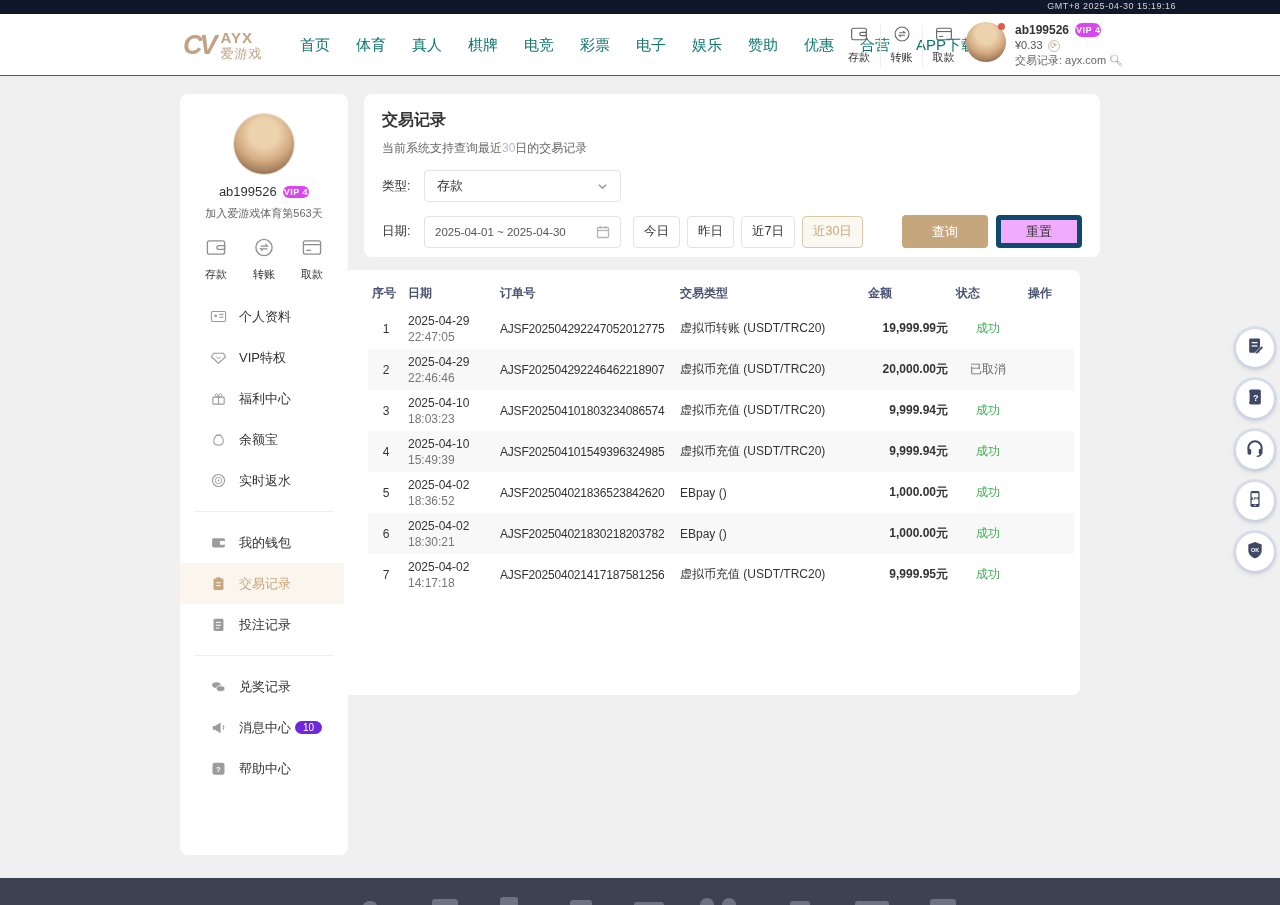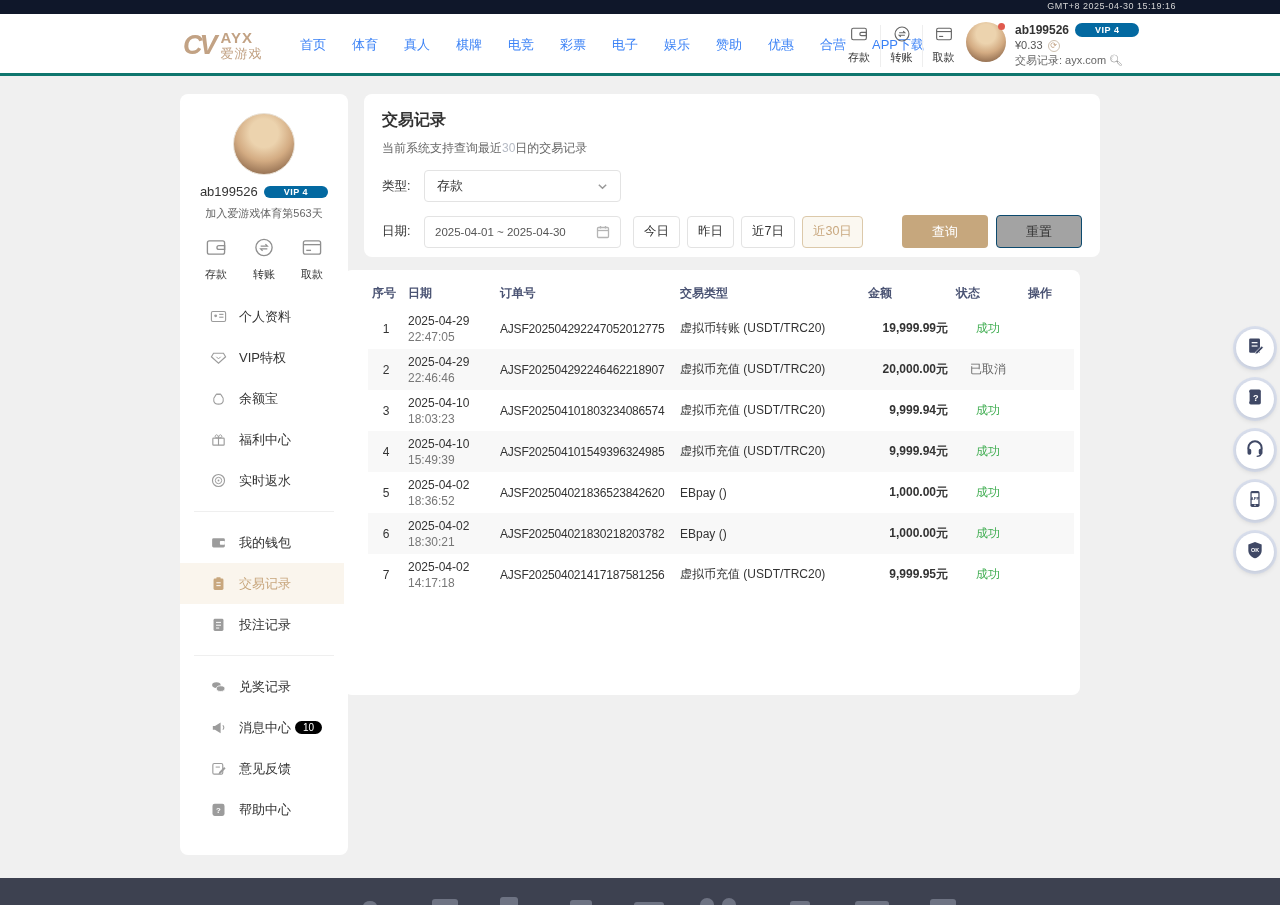--- a/index.html
+++ b/index.html
@@ -4,41 +4,41 @@
 <style>
   * { margin:0; padding:0; box-sizing:border-box; }
   html,body { width:1280px; height:905px; overflow:hidden; background:#f0f0f0;
     font-family:"Liberation Sans","DejaVu Sans",sans-serif; color:#333; }
 
   
   .topbar { position:absolute; left:0; top:0; width:1280px; height:14px; background:#0f172a; }
   .topbar .time { position:absolute; right:104px; top:1px; font-size:9px; color:#d4d4d4; letter-spacing:.5px; }
 
   
-  .header { position:absolute; left:0; top:14px; width:1280px; height:62px; background:#fff; border-bottom:3px solid #0f766e; }
+  .header { position:absolute; left:0; top:14px; width:1280px; height:62px; background:#fff; border-bottom:1px solid #0f766e; }
   .logo { position:absolute; left:183px; top:14px; display:flex; align-items:center; gap:6px; cursor:pointer; }
   .logo-mark { font-size:27px; font-weight:bold; color:#c2a284; font-style:italic; letter-spacing:-3px; line-height:34px; }
   .logo-txt { display:flex; flex-direction:column; line-height:1; }
   .logo-txt .en { font-size:15px; font-weight:bold; color:#c2a284; letter-spacing:1px; }
   .logo-txt .cn { font-size:13px; color:#c2a284; margin-top:2px; letter-spacing:1px; }
   .nav { position:absolute; left:300px; top:0; height:62px; display:flex; align-items:center; gap:26px; }
-  .nav a { font-size:13px; color:#3b82f6; text-decoration:none; white-space:nowrap; cursor:pointer; }
+  .nav a { font-size:15px; color:#0f766e; text-decoration:none; white-space:nowrap; cursor:pointer; }
   .hdr-actions { position:absolute; left:838px; top:11px; display:flex; }
   .hdr-action { width:42px; display:flex; flex-direction:column; align-items:center; gap:3px; cursor:pointer; padding:0 0 2px; }
   .hdr-action + .hdr-action { border-left:1px solid #eee; }
   .hdr-action svg { width:20px; height:18px; stroke:#666; fill:none; stroke-width:1.4; }
   .hdr-action .lbl { font-size:11px; color:#333; }
   .hdr-user { position:absolute; left:966px; top:8px; display:flex; gap:9px; }
   .avatar { width:40px; height:40px; border-radius:50%;
     background: radial-gradient(circle at 50% 30%, #ecd3ae 0 28%, #d3ab82 55%, #8f6b4e 85%, #6e4f39 100%); position:relative; }
   .avatar .dot { position:absolute; right:1px; top:1px; width:7px; height:7px; border-radius:50%; background:#e05a4e; }
   .hdr-user-info { display:flex; flex-direction:column; line-height:1.35; }
   .u-row1 { display:flex; align-items:center; gap:6px; }
   .u-name { font-size:12px; color:#333; font-weight:bold; }
-  .vip-badge { background:#0369a1; color:#fff; font-size:9px; font-weight:bold; padding:1px 20px; border-radius:8px; letter-spacing:.5px; }
+  .vip-badge { background:#d946ef; color:#fff; font-size:9px; font-weight:bold; padding:1px 1px; border-radius:8px; letter-spacing:.5px; }
   .u-row2 { display:flex; align-items:center; gap:5px; font-size:11px; color:#555; }
   .refresh-ic { width:12px; height:12px; border:1px solid #cdbfae; border-radius:50%; color:#c2a284; font-size:8px; line-height:10px; text-align:center; cursor:pointer; }
   .u-row3 { font-size:11px; color:#666; display:flex; align-items:center; gap:3px; }
   .mag-ic { font-size:11px; color:#888; cursor:pointer; }
 
   
   .sidebar { position:absolute; left:180px; top:94px; width:168px; height:761px; background:#fff; border-radius:8px; padding-top:19px; }
   .sb-avatar { width:62px; height:62px; border-radius:50%; margin:0 auto; border:1px solid #e8e0d4;
     background: radial-gradient(circle at 50% 32%, #ecd3ae 0 28%, #d3ab82 55%, #8f6b4e 85%, #6e4f39 100%); }
   .sb-name-row { display:flex; justify-content:center; align-items:center; gap:6px; margin-top:9px; }
@@ -48,42 +48,42 @@
   .sb-action { display:flex; flex-direction:column; align-items:center; gap:5px; cursor:pointer; }
   .sb-action svg { width:24px; height:21px; stroke:#8f8f8f; fill:none; stroke-width:1.3; }
   .sb-action .lbl { font-size:11px; color:#333; }
   .sb-menu { margin-top:14px; }
   .sb-item { height:41px; display:flex; align-items:center; gap:12px; padding-left:30px; cursor:pointer; font-size:13px; color:#333; position:relative; }
   .sb-item .ic { width:17px; height:17px; color:#9c9c9c; display:flex; }
   .sb-item .ic svg { width:17px; height:17px; }
   .sb-item.active { background:#faf5ed; color:#c8a77e; }
   .sb-item.active .ic { color:#c8a77e; }
   .sb-badge { position:absolute; right:26px; background:#d2b astonishing; }
-  .sb-badge { position:absolute; right:26px; background:#000000; color:#fff; font-size:10px; padding:1px 8px; border-radius:9px; }
+  .sb-badge { position:absolute; right:26px; background:#6d28d9; color:#fff; font-size:10px; padding:1px 8px; border-radius:9px; }
   .sb-divider { height:1px; background:#efefef; margin:10px 14px; }
 
   
   .card { position:absolute; background:#fff; border-radius:8px; }
   .card-filter { left:364px; top:94px; width:736px; height:163px; padding:16px 18px; }
   .page-title { font-size:16px; font-weight:bold; color:#333; }
   .page-sub { font-size:12px; color:#666; margin-top:9px; }
   .page-sub .days { color:#b5bac4; }
   .f-row { display:flex; align-items:center; margin-top:13px; }
   .f-label { font-size:12.5px; color:#333; width:42px; }
   .sel-box { width:197px; height:32px; border:1px solid #e3e3e3; border-radius:4px; display:flex; align-items:center; justify-content:space-between; padding:0 12px; font-size:13px; color:#333; cursor:pointer; background:#fff; }
   .chev { width:11px; height:11px; stroke:#999; fill:none; stroke-width:1.6; }
   .date-box { width:197px; height:32px; border:1px solid #e3e3e3; border-radius:4px; display:flex; align-items:center; justify-content:space-between; padding:0 10px; font-size:11.5px; color:#555; cursor:pointer; background:#fff; }
   .cal-ic { width:14px; height:14px; stroke:#b5b5b5; fill:none; stroke-width:1.3; }
   .ranges { display:flex; gap:7px; margin-left:12px; }
   .rng { height:32px; min-width:44px; padding:0 10px; border:1px solid #e3e3e3; border-radius:4px; background:#fff; font-size:12.5px; color:#333; display:flex; align-items:center; justify-content:center; cursor:pointer; font-family:inherit; }
   .rng.active { color:#c8a77e; border-color:#dcc9aa; background:#fbf8f1; }
   .f-btns { margin-left:auto; display:flex; gap:8px; }
   .btn { height:33px; width:86px; border-radius:4px; font-size:13px; cursor:pointer; font-family:inherit; display:flex; align-items:center; justify-content:center; }
   .btn-primary { background:#c6a77d; color:#fff; border:none; }
-  .btn-plain { background:#a3a3a3; color:#333; border:1px solid #0c4a6e; }
+  .btn-plain { background:#f0abfc; color:#333; border:5px solid #0c4a6e; }
 
   
   .card-table { left:344px; top:270px; width:736px; height:425px; padding:8px 24px; }
   table.tx { width:100%; border-collapse:collapse; table-layout:fixed; }
   table.tx th { font-size:12px; color:#4a5373; font-weight:bold; height:30px; text-align:left; padding:0 4px; }
   table.tx td { font-size:12px; color:#333; height:41px; padding:0 4px; }
   table.tx tr.striped td { background:#f8f8f8; }
   .c-idx { width:36px; text-align:center; color:#666; }
   .c-date { width:92px; }
   .c-date .time { color:#777; margin-top:2px; }
@@ -228,35 +228,35 @@
           <svg viewBox="0 0 24 22" xmlns="http://www.w3.org/2000/svg">
             <path d="M5 5 h14 l3 5 -10 9 -10 -9 z" fill="none" stroke="currentColor" stroke-width="1.6"></path>
             <path d="M9 10 l3 3 3 -3" fill="none" stroke="currentColor" stroke-width="1.4"></path>
           </svg>
         </span>
         <span>VIP特权</span>
       </div>
       <div class="sb-item">
         <span class="ic">
           <svg viewBox="0 0 24 22" xmlns="http://www.w3.org/2000/svg">
-            <path d="M9 5 h6 l2 3 c3 3 3 11 -5 11 s-8 -8 -5 -11z" fill="none" stroke="currentColor" stroke-width="1.6"></path>
-            <line x1="9" y1="5" x2="15" y2="5" stroke="currentColor" stroke-width="1.6"></line>
-          </svg>
-        </span>
-        <span>余额宝</span>
-      </div>
-      <div class="sb-item">
-        <span class="ic">
-          <svg viewBox="0 0 24 22" xmlns="http://www.w3.org/2000/svg">
             <rect x="4" y="9" width="16" height="10" rx="1" fill="none" stroke="currentColor" stroke-width="1.6"></rect>
             <line x1="12" y1="9" x2="12" y2="19" stroke="currentColor" stroke-width="1.6"></line>
             <path d="M12 9 c-4 0 -6 -2 -4 -4 c2 -2 4 1 4 4 c0 -3 2 -6 4 -4 c2 2 0 4 -4 4z" fill="none" stroke="currentColor" stroke-width="1.4"></path>
           </svg>
         </span>
         <span>福利中心</span>
+      </div>
+      <div class="sb-item">
+        <span class="ic">
+          <svg viewBox="0 0 24 22" xmlns="http://www.w3.org/2000/svg">
+            <path d="M9 5 h6 l2 3 c3 3 3 11 -5 11 s-8 -8 -5 -11z" fill="none" stroke="currentColor" stroke-width="1.6"></path>
+            <line x1="9" y1="5" x2="15" y2="5" stroke="currentColor" stroke-width="1.6"></line>
+          </svg>
+        </span>
+        <span>余额宝</span>
       </div>
       <div class="sb-item">
         <span class="ic">
           <svg viewBox="0 0 24 22" xmlns="http://www.w3.org/2000/svg">
             <circle cx="12" cy="11" r="8.5" fill="none" stroke="currentColor" stroke-width="1.6"></circle>
             <circle cx="12" cy="11" r="4.5" fill="none" stroke="currentColor" stroke-width="1.4"></circle>
             <circle cx="12" cy="11" r="1.3" fill="currentColor"></circle>
           </svg>
         </span>
         <span>实时返水</span>
@@ -305,30 +305,20 @@
       </div>
       <div class="sb-item">
         <span class="ic">
           <svg viewBox="0 0 24 22" xmlns="http://www.w3.org/2000/svg">
             <path d="M4 9 v5 h3 l8 5 V4 l-8 5z" fill="currentColor"></path>
             <path d="M18 8 c2 1.5 2 4.5 0 6" fill="none" stroke="currentColor" stroke-width="1.5"></path>
           </svg>
         </span>
         <span>消息中心</span>
         <span class="sb-badge">10</span>
-      </div>
-      <div class="sb-item">
-        <span class="ic">
-          <svg viewBox="0 0 24 22" xmlns="http://www.w3.org/2000/svg">
-            <rect x="4" y="4" width="14" height="15" rx="2" fill="none" stroke="currentColor" stroke-width="1.6"></rect>
-            <line x1="8" y1="9" x2="14" y2="9" stroke="currentColor" stroke-width="1.4"></line>
-            <path d="M13 16 l7 -7 2 2 -7 7 -3 1z" fill="currentColor"></path>
-          </svg>
-        </span>
-        <span>意见反馈</span>
       </div>
       <div class="sb-item">
         <span class="ic">
           <svg viewBox="0 0 24 22" xmlns="http://www.w3.org/2000/svg">
             <rect x="3.5" y="3" width="17" height="17" rx="3" fill="currentColor"></rect>
             <text x="12" y="16" font-size="11" fill="#fff" text-anchor="middle" font-weight="bold">?</text>
           </svg>
         </span>
         <span>帮助中心</span>
       </div>

